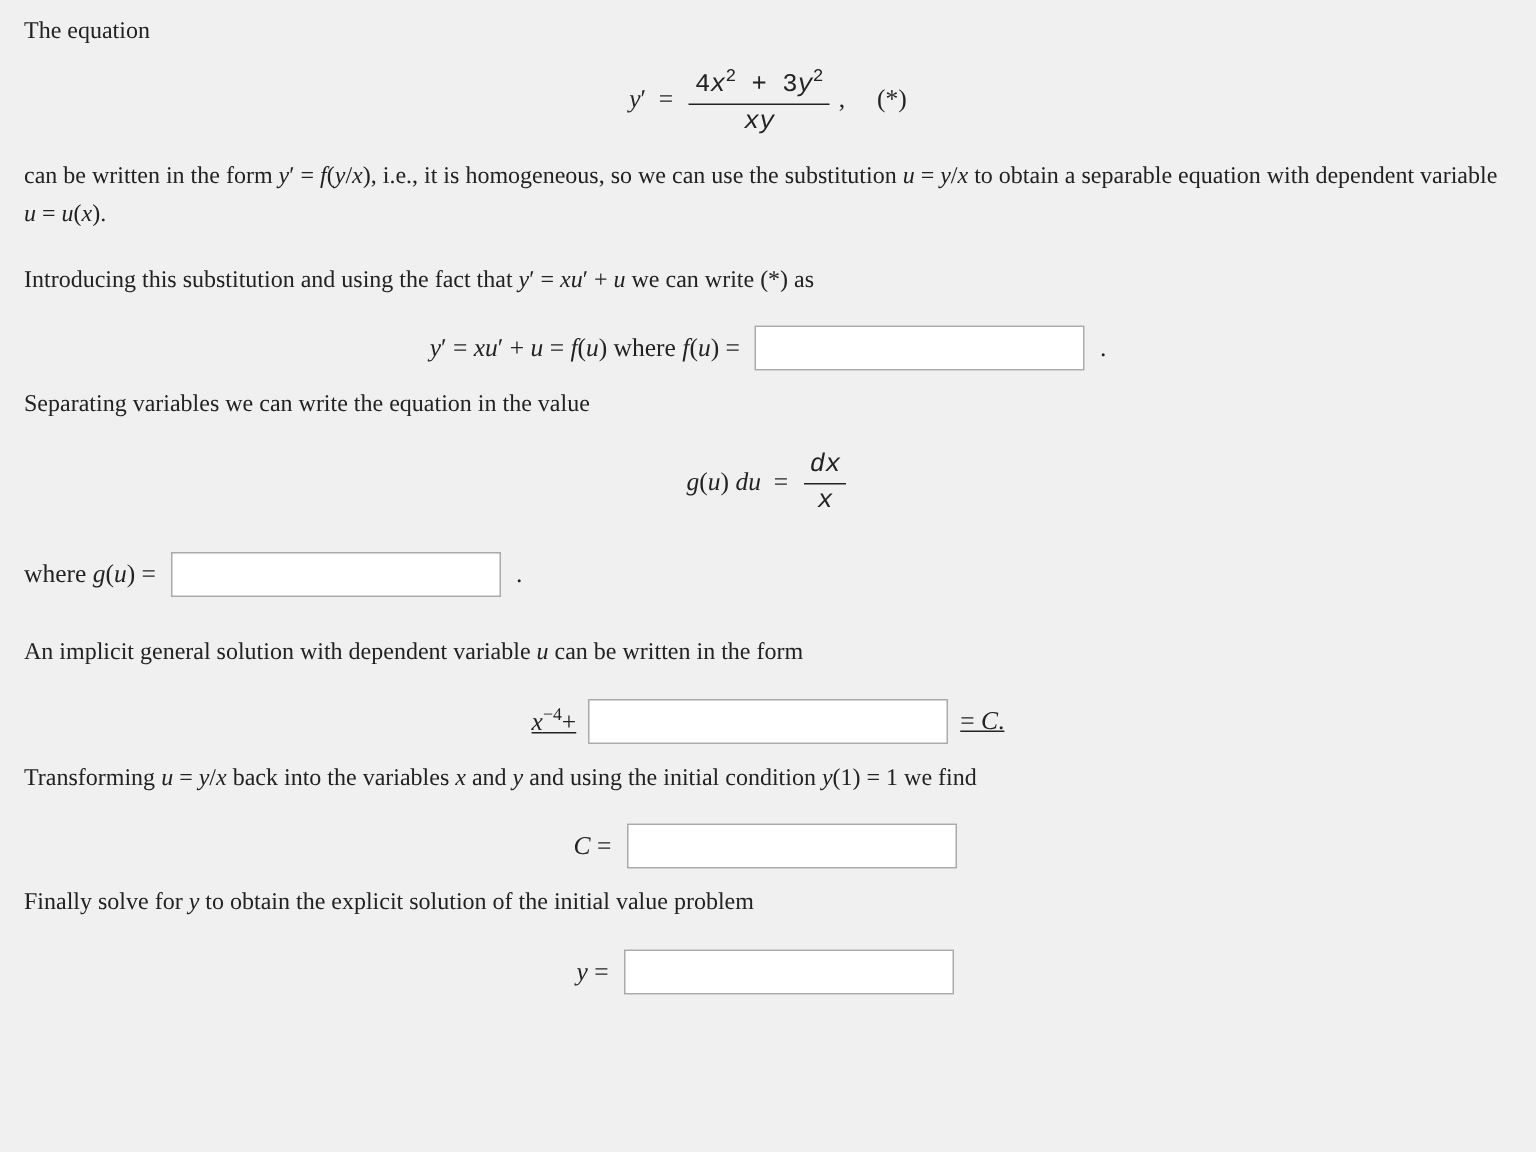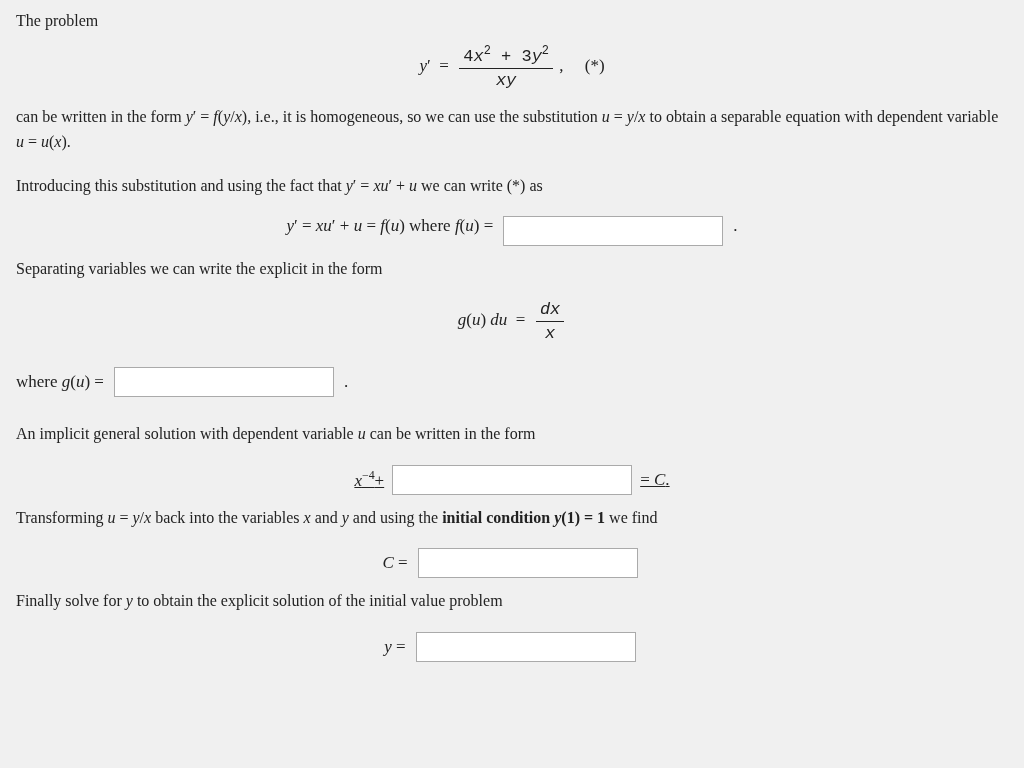--- a/index.html
+++ b/index.html
@@ -58,27 +58,27 @@
       font-size: 15px;
       font-family: Georgia, serif;
       padding: 0 6px;
     }
     .title-text {
       font-size: 16px;
       margin-bottom: 10px;
     }
     .equation-line {
       display: flex;
-      align-items: flex-start;
-      justify-content: center;
-      gap: 6px;
-      margin: 10px 0;
-      font-size: 17px;
-    }
-    .bold { font-weight: bold; margin-top: 48px; }
+      align-items: center;
+      justify-content: center;
+      gap: 6px;
+      margin: 10px 0;
+      font-size: 17px;
+    }
+    .bold { font-weight: normal; margin-top: 48px; }
     .where-line {
       display: flex;
       align-items: center;
       gap: 6px;
       margin: 24px 0;
       font-size: 17px;
     }
     .implicit-line {
       display: flex;
       align-items: center;
@@ -102,21 +102,21 @@
       justify-content: center;
       gap: 6px;
       margin: 10px 0;
       font-size: 17px;
     }
   </style>
 </head>
 <body>
 
 <div class="section title-text">
-  <span>The problem</span>
+  <span>The equation</span>
 </div>
 
 <div class="centered-math">
   <span><i>y</i>′ &nbsp;=&nbsp;</span>
   <span class="frac">
     <span class="num">4<i>x</i><sup>2</sup> + 3<i>y</i><sup>2</sup></span>
     <span class="den"><i>xy</i></span>
   </span>
   <span>,</span>
   &nbsp;&nbsp;&nbsp;
@@ -140,21 +140,21 @@
     <i>y</i>′ = <i>x</i><i>u</i>′ + <i>u</i> = <i>f</i>(<i>u</i>) where <i>f</i>(<i>u</i>) =
   </span>
   <span class="input-box">
     <input type="text" placeholder="" style="">
   </span>
   <span>.</span>
 </div>
 
 <div class="section">
   <p>
-    Separating variables we can write the explicit in the form
+    Separating variables we can write the equation in the value
   </p>
 </div>
 
 <div class="centered-math">
   <span><i>g</i>(<i>u</i>) <i>du</i> &nbsp;=&nbsp;</span>
   <span class="frac">
     <span class="num"><i>dx</i></span>
     <span class="den"><i>x</i></span>
   </span>
 </div>

